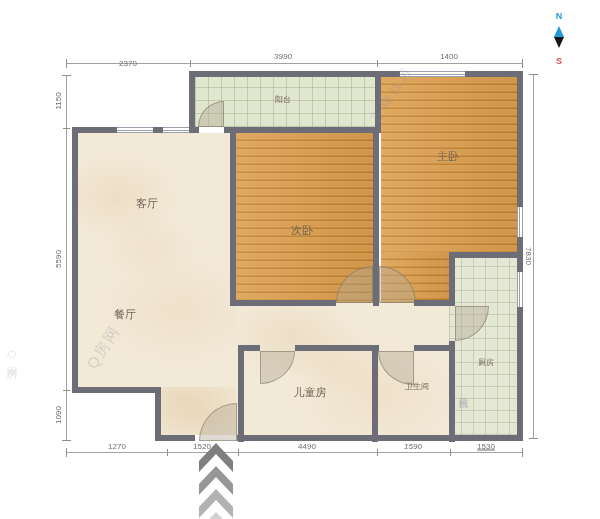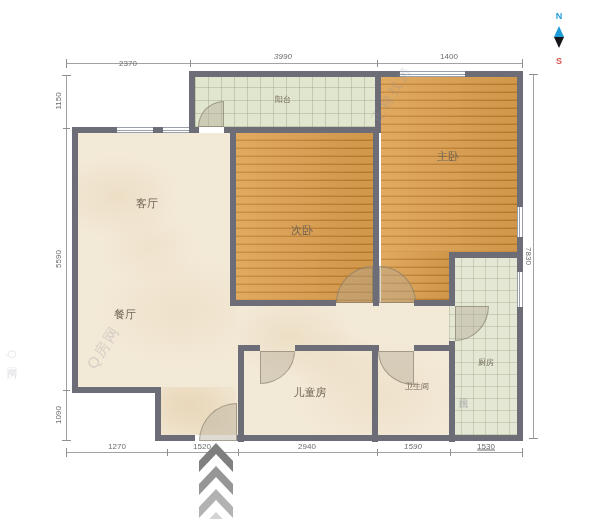--- a/index.html
+++ b/index.html
@@ -107,21 +107,21 @@
 
   <div class="dline" style="left:66px;top:452px;width:456px;height:1px;"></div>
   <div class="dtick" style="left:66px;top:448px;width:1px;height:9px;"></div>
   <div class="dtick" style="left:167px;top:449px;width:1px;height:7px;"></div>
   <div class="dtick" style="left:238px;top:449px;width:1px;height:7px;"></div>
   <div class="dtick" style="left:377px;top:449px;width:1px;height:7px;"></div>
   <div class="dtick" style="left:450px;top:449px;width:1px;height:7px;"></div>
   <div class="dtick" style="left:522px;top:448px;width:1px;height:9px;"></div>
   <span class="dtext" style="left:117px;top:446px;">1270</span>
   <span class="dtext" style="left:202px;top:446px;">1520</span>
-  <span class="dtext" style="left:307px;top:446px;">2940</span>
+  <span class="dtext" style="left:307px;top:446px;">4490</span>
   <span class="dtext" style="left:413px;top:446px;font-style:italic;">1590</span>
   <span class="dtext" style="left:486px;top:446px;text-decoration:underline;">1530</span>
 
   <div class="dline" style="left:66px;top:75px;width:1px;height:365px;"></div>
   <div class="dtick" style="left:62px;top:75px;width:9px;height:1px;"></div>
   <div class="dtick" style="left:63px;top:128px;width:7px;height:1px;"></div>
   <div class="dtick" style="left:63px;top:390px;width:7px;height:1px;"></div>
   <div class="dtick" style="left:62px;top:440px;width:9px;height:1px;"></div>
   <span class="dtext dtextL" style="left:58px;top:101px;">1150</span>
   <span class="dtext dtextL" style="left:58px;top:259px;">5590</span>

